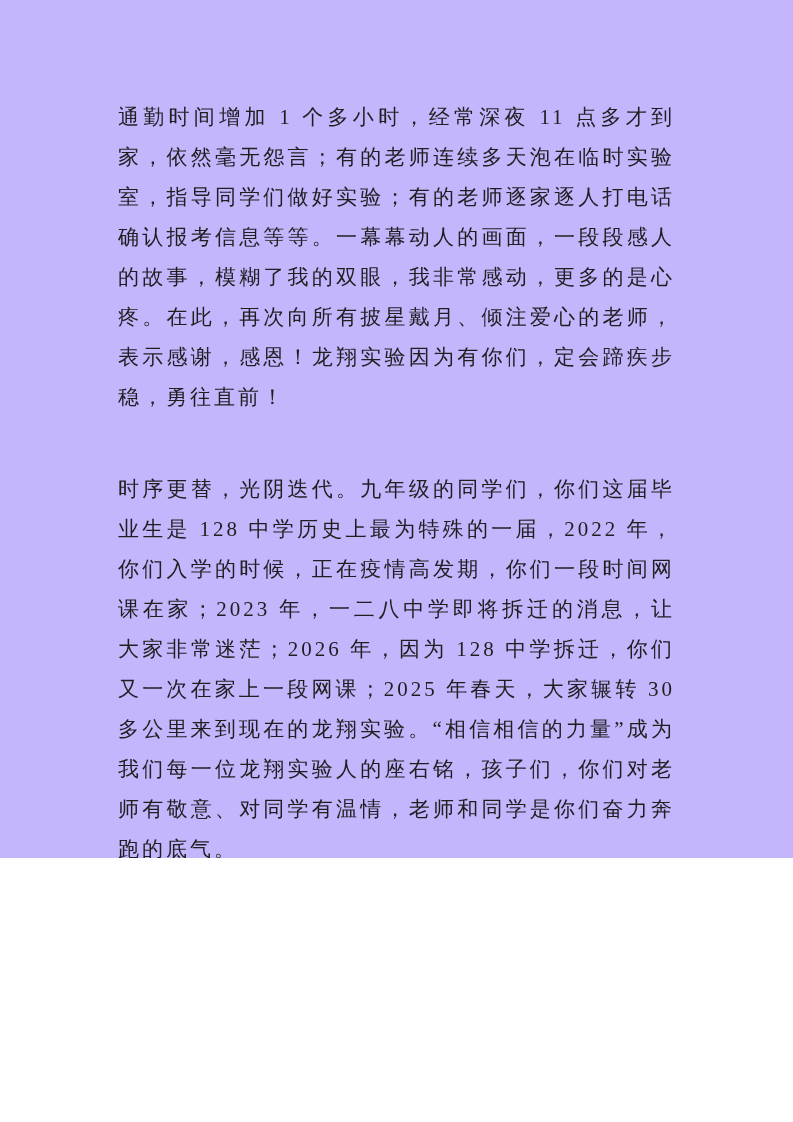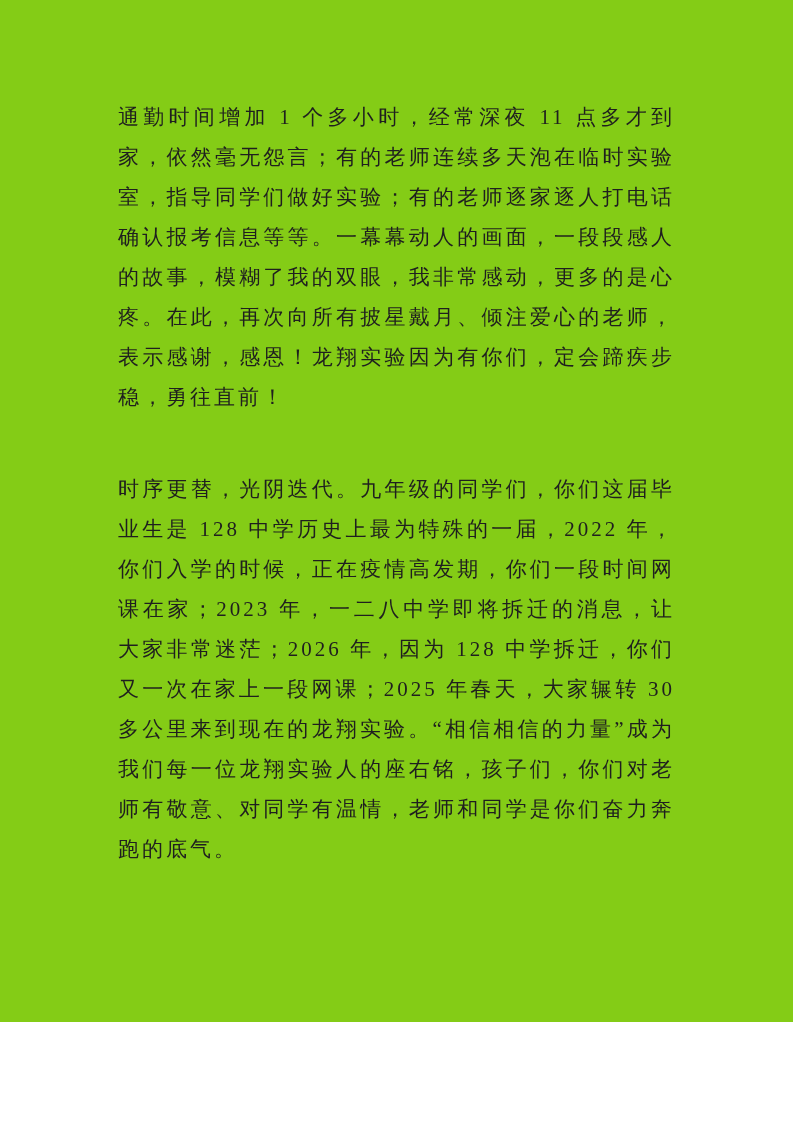--- a/index.html
+++ b/index.html
@@ -3,22 +3,22 @@
 <meta charset="utf-8">
 <style>
   html, body {
     margin: 0;
     padding: 0;
     background: #ffffff;
   }
   .page {
     position: relative;
     width: 793px;
-    height: 1022px;
-    background: #84cc16;
+    height: 858px;
+    background: #c4b5fd;
     overflow: hidden;
     box-sizing: border-box;
     padding: 97px 118px 0 118px;
     font-family: "Liberation Serif", "DejaVu Serif", serif;
   }
   .para {
     margin: 0 0 52px 0;
     font-size: 21px;
     line-height: 40px;
     letter-spacing: 3px;

